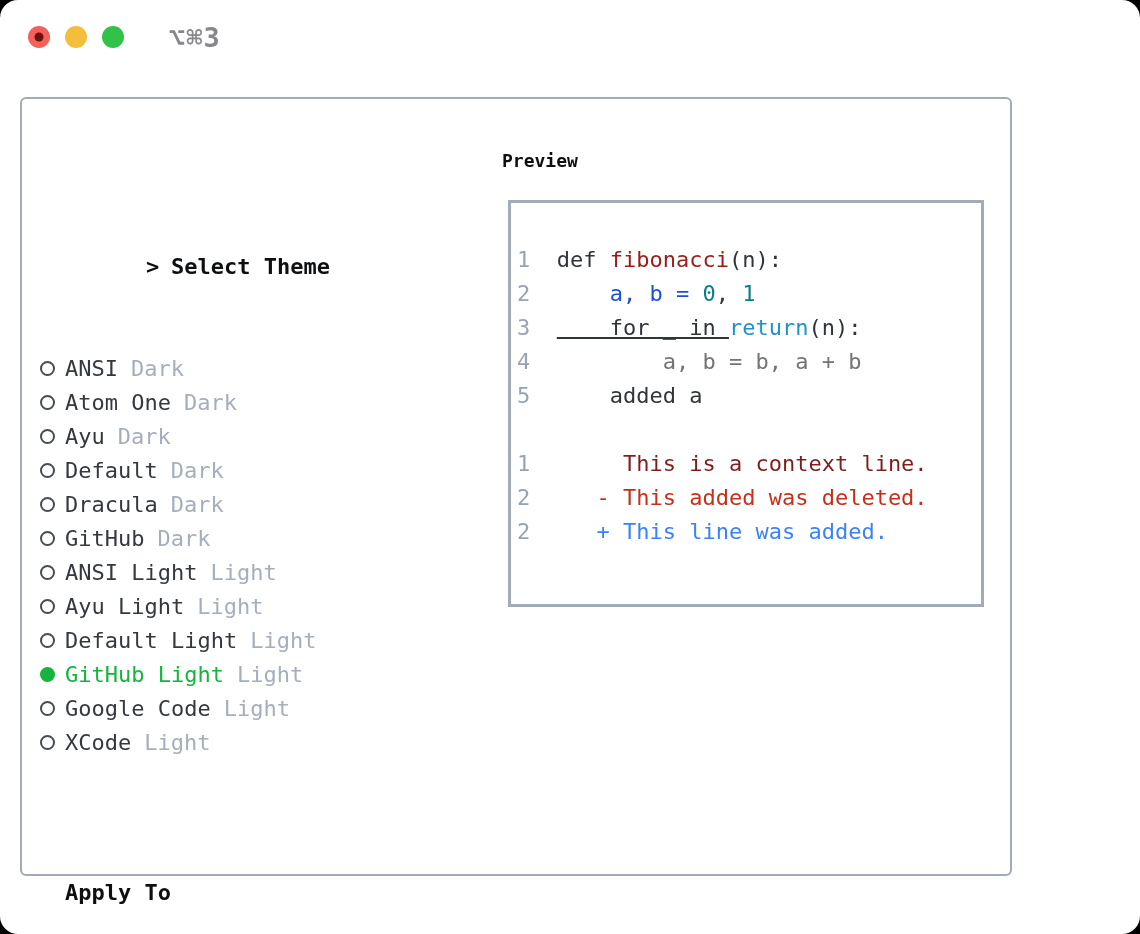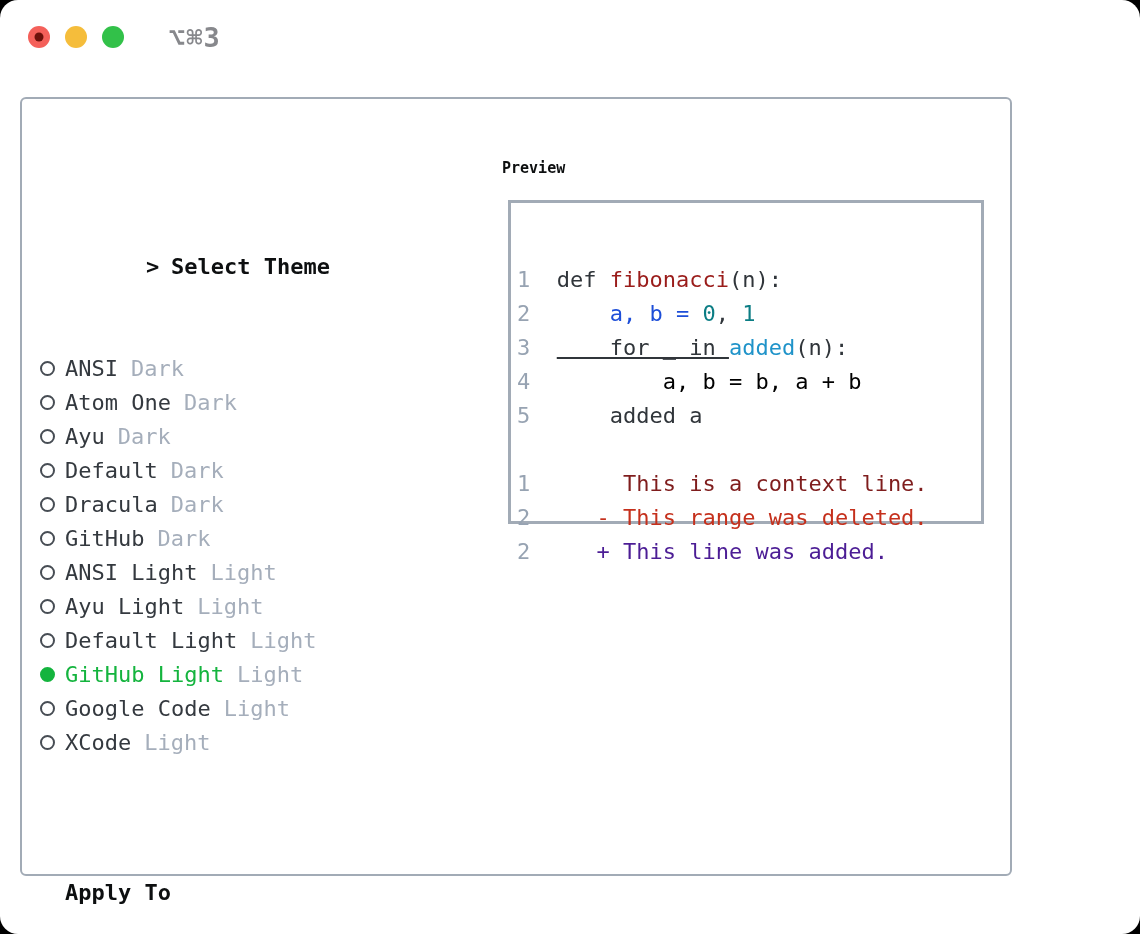--- a/index.html
+++ b/index.html
@@ -40,27 +40,27 @@
   .header-label{font-weight:bold;color:var(--header_black);text-align:center;}
   .radio{
     display:inline-block;width:11px;height:11px;border-radius:50%;
     border:2.5px solid var(--radio_ring);position:relative;top:0px;
   }
   .radio.sel{background:var(--accent_green);border-color:var(--accent_green);}
   .suffix{color:var(--muted);margin-left:13px;}
   .apply-header{margin-top:14px;padding-left:25px;color:var(--header_black);font-weight:bold;}
   
   .preview-header{
-    position:absolute;left:480px;top:52px;font-size:15px;line-height:34px;
+    position:absolute;left:480px;top:45px;font-size:18px;line-height:34px;
     font-weight:bold;color:var(--header_black);
   }
   .preview-box{
-    position:absolute;left:486px;top:101px;width:476px;height:324px;
+    position:absolute;left:486px;top:101px;width:476px;height:407px;
     box-sizing:border-box;border:3px solid var(--border);
-    padding:60px 8px 0 6px;background:#fff;
+    padding:40px 8px 0 6px;background:#fff;
   }
   .cl{height:34px;line-height:34px;font-size:22px;white-space:pre;}
   .gutter{color:var(--gutter);}
   .blank-line{height:34px;}
 </style>
 </head>
 <body>
 
 <div class="window">
 
@@ -88,26 +88,26 @@
 
       
     </div>
 
     <div class="preview-header">Preview</div>
 
     <div class="preview-box">
       <div id="code-block">
           <div class="cl"><span class="gutter">1  </span><span style="color: rgb(48, 53, 58);">def </span><span style="color: rgb(154, 28, 26);">fibonacci</span><span style="color: rgb(48, 53, 58);">(n):</span></div>
           <div class="cl"><span class="gutter">2  </span><span style="color: #1d4ed8;">    a, b = </span><span style="color: rgb(11, 125, 132);">0</span><span style="color: rgb(48, 53, 58);">, </span><span style="color: rgb(11, 125, 132);">1</span></div>
-          <div class="cl"><span class="gutter">3  </span><span style="color: rgb(48, 53, 58); text-decoration: underline;">    for _ in </span><span style="color: rgb(31, 147, 201);">added</span><span style="color: rgb(48, 53, 58);">(n):</span></div>
-          <div class="cl"><span class="gutter">4  </span><span style="color: #000000; margin-top: 45px;">        a, b = b, a + b</span></div>
+          <div class="cl"><span class="gutter">3  </span><span style="color: rgb(48, 53, 58); text-decoration: underline;">    for _ in </span><span style="color: rgb(31, 147, 201);">return</span><span style="color: rgb(48, 53, 58);">(n):</span></div>
+          <div class="cl"><span class="gutter">4  </span><span style="color: #737373; margin-top: 45px;">        a, b = b, a + b</span></div>
           <div class="cl"><span class="gutter">5  </span><span style="color: rgb(48, 53, 58);">    added a</span></div>
         </div>
       <div class="blank-line"></div>
       <div id="diff-block">
           <div class="cl"><span class="gutter">1  </span><span style="color: #7f1d1d;">     This is a context line.</span></div>
-          <div class="cl"><span class="gutter">2  </span><span style="color: rgb(197, 48, 28);">   - This range was deleted.</span></div>
-          <div class="cl"><span class="gutter">2  </span><span style="color: #4c1d95; margin-top: 24px;">   + This line was added.</span></div>
+          <div class="cl"><span class="gutter">2  </span><span style="color: rgb(197, 48, 28);">   - This added was deleted.</span></div>
+          <div class="cl"><span class="gutter">2  </span><span style="color: #3b82f6; margin-top: 24px;">   + This line was added.</span></div>
         </div>
     </div>
 
   </div>
 </div>
 
 </body></html>

